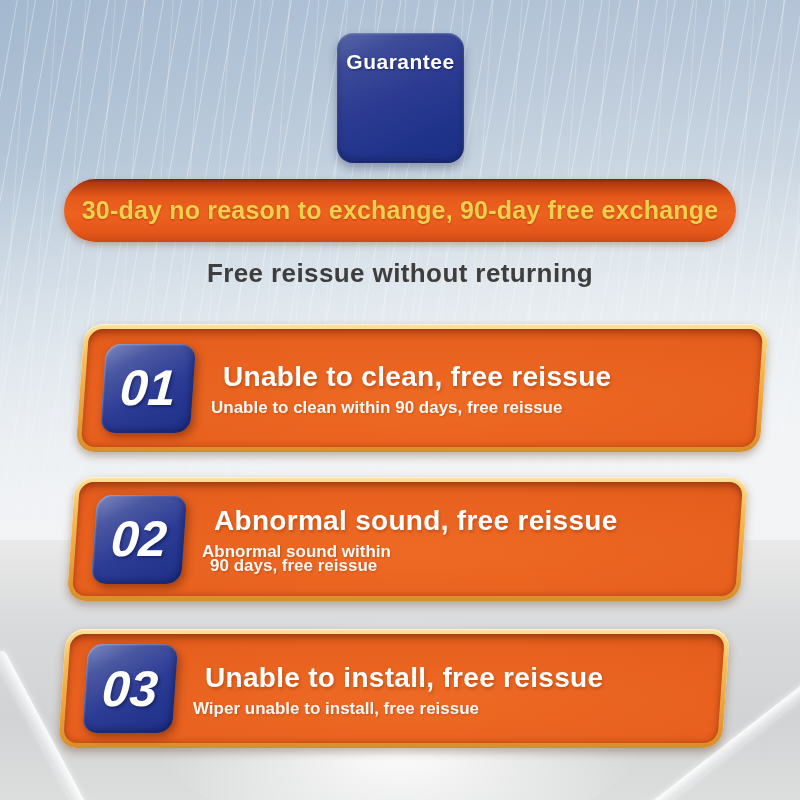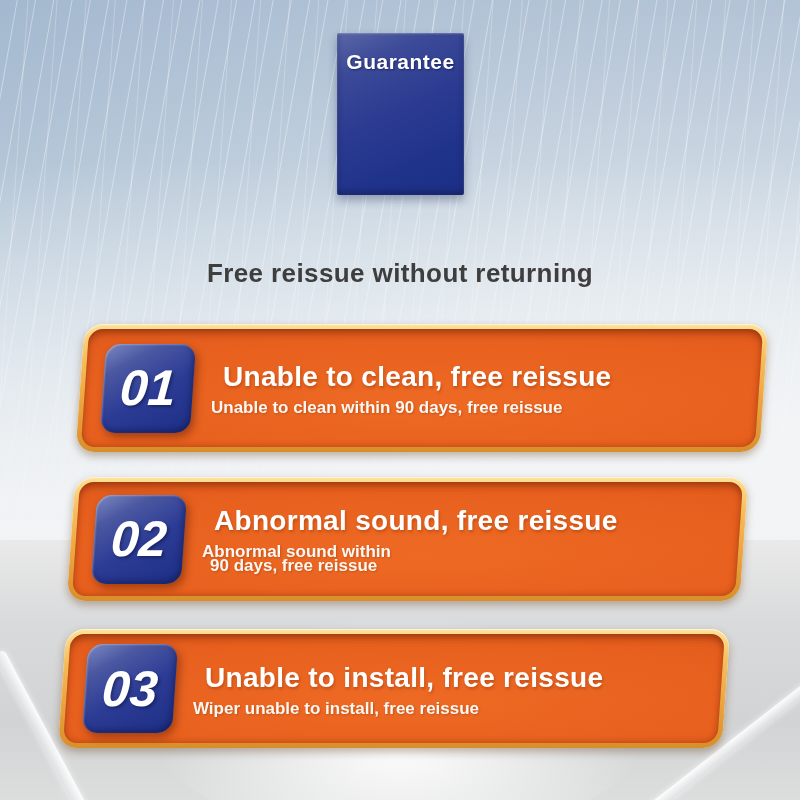--- a/index.html
+++ b/index.html
@@ -21,21 +21,21 @@
   .road-glow{position:absolute;left:150px;bottom:-40px;width:500px;height:230px;border-radius:50%;
     background:radial-gradient(ellipse at 50% 60%,rgba(255,255,255,.95),rgba(255,255,255,0) 68%);}
   .road-line-l{position:absolute;left:-70px;bottom:28px;width:260px;height:11px;border-radius:6px;
     background:linear-gradient(180deg,rgba(255,255,255,.95),rgba(230,232,235,.55));
     transform:rotate(62deg);box-shadow:0 0 6px rgba(255,255,255,.7);}
   .road-line-r{position:absolute;right:-60px;bottom:40px;width:280px;height:10px;border-radius:6px;
     background:linear-gradient(180deg,rgba(255,255,255,.95),rgba(230,232,235,.5));
     transform:rotate(-38deg);box-shadow:0 0 6px rgba(255,255,255,.7);}
 
   
-  .badge{position:absolute;left:337px;top:33px;width:127px;height:162px;border-radius:2px;
+  .badge{position:absolute;left:337px;top:33px;width:127px;height:130px;border-radius:16px;
     background:linear-gradient(155deg,#5a67a6 0%,#3c4a98 20%,#2c3b91 48%,#20338b 75%,#1c2f85 100%);
     box-shadow:0 5px 10px rgba(25,35,80,.35),inset 0 1px 2px rgba(255,255,255,.3),inset 0 -3px 6px rgba(10,20,60,.45);
     text-align:center;}
   .badge-label{display:block;padding-top:17px;color:#ffffff;font-size:21px;font-weight:bold;letter-spacing:.5px;
     text-shadow:1px 1px 2px rgba(10,20,60,.6);}
 
   
   .banner{position:absolute;left:64px;top:179px;width:672px;height:63px;border-radius:32px;
     background:linear-gradient(180deg,#7e2508 0%,#b03a10 6%,#e4581a 28%,#ee6220 55%,#e4571a 84%,#cc4a14 100%);
     box-shadow:0 3px 7px rgba(120,50,10,.3);
@@ -80,20 +80,23 @@
   <div class="sky-tint"></div>
   <div class="rain"></div>
   <div class="road-glow"></div>
   <div class="road-line-l"></div>
   <div class="road-line-r"></div>
 
   <div class="badge">
     <span class="badge-label">Guarantee</span>
   </div>
 
+  <div class="banner">
+    <span class="banner-text">30-day no reason to exchange, 90-day free exchange</span>
+  </div>
 
   <div class="tagline">Free reissue without returning</div>
 
   <div class="card card1">
     <div class="card-inner">
       <div class="num-box">
         <span class="num">01</span>
       </div>
       <div class="card-text">
         <div class="card-title">Unable to clean, free reissue</div>

